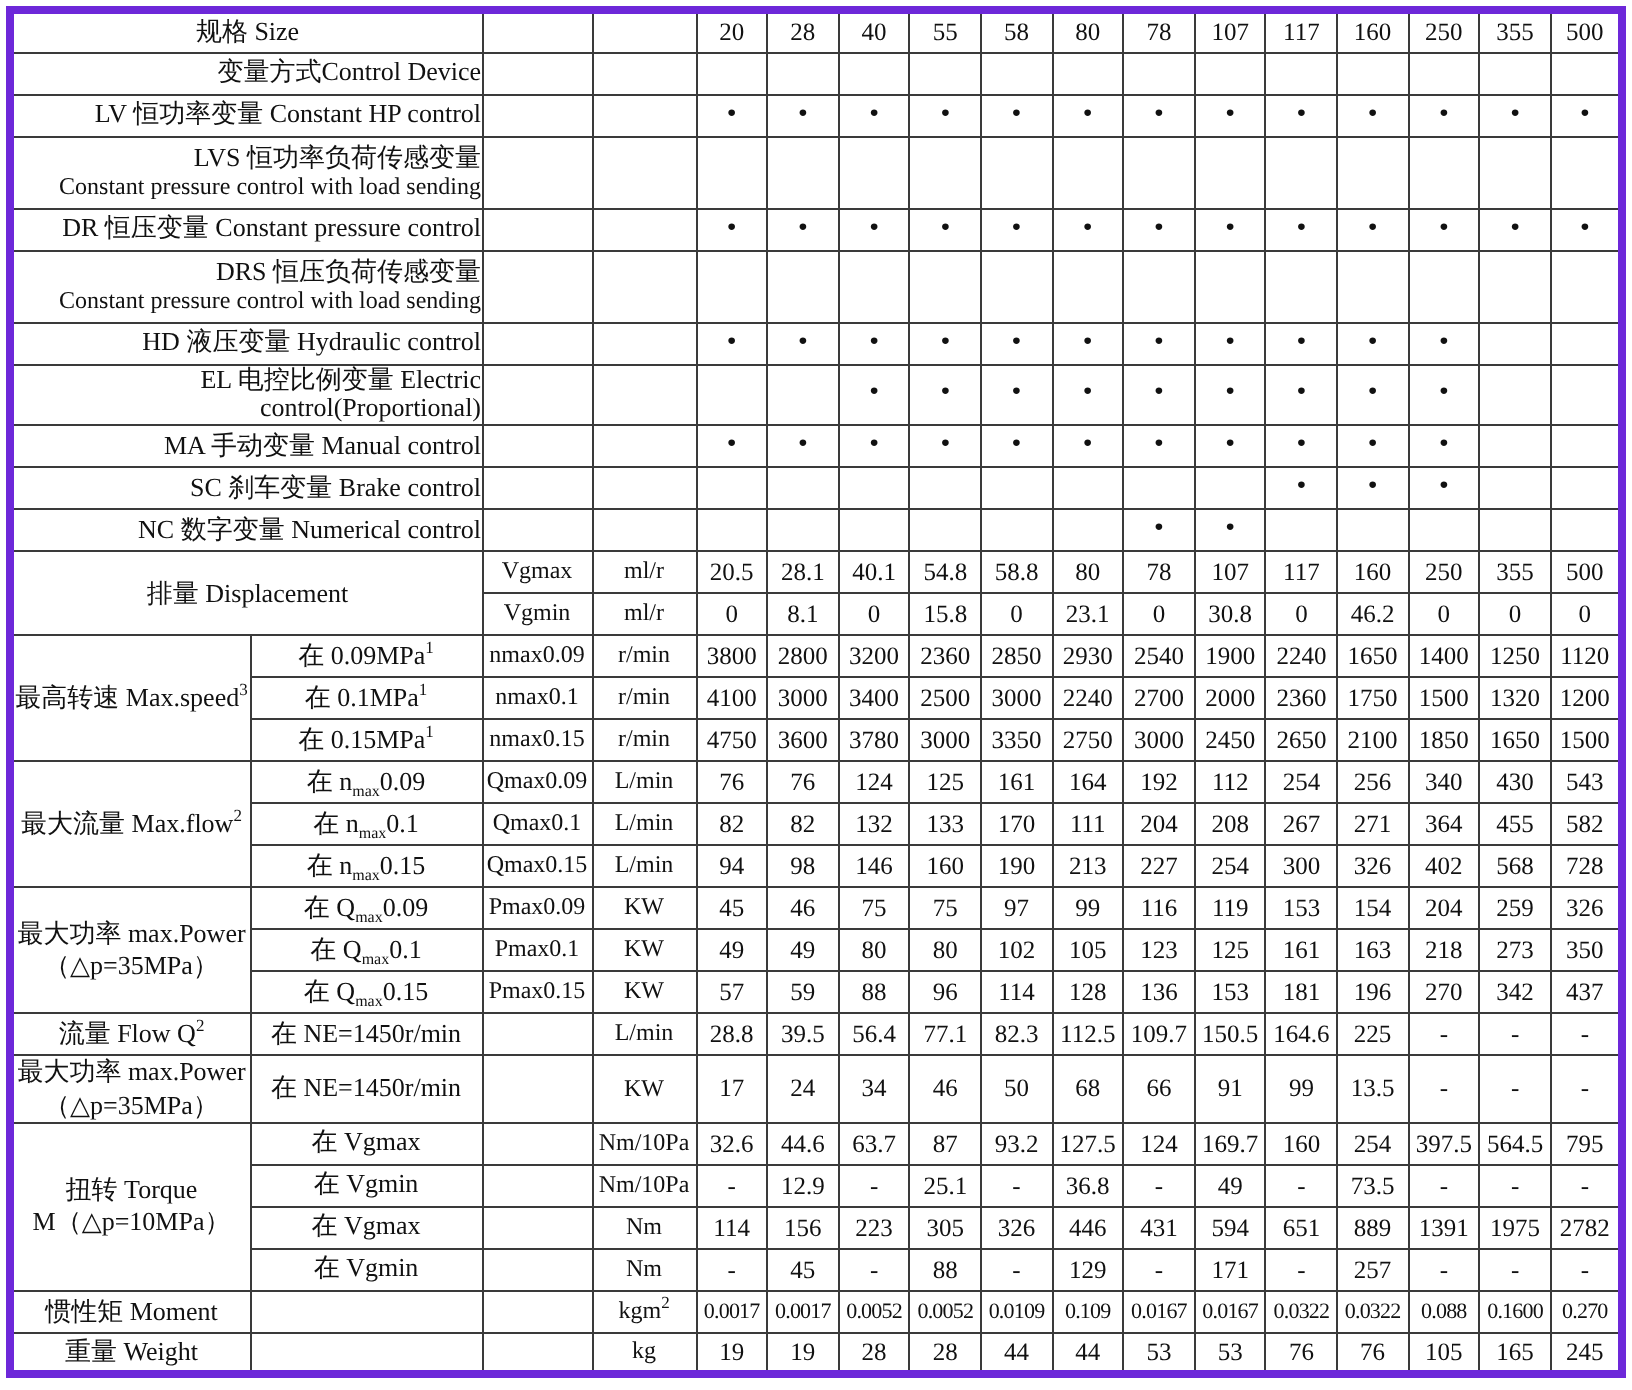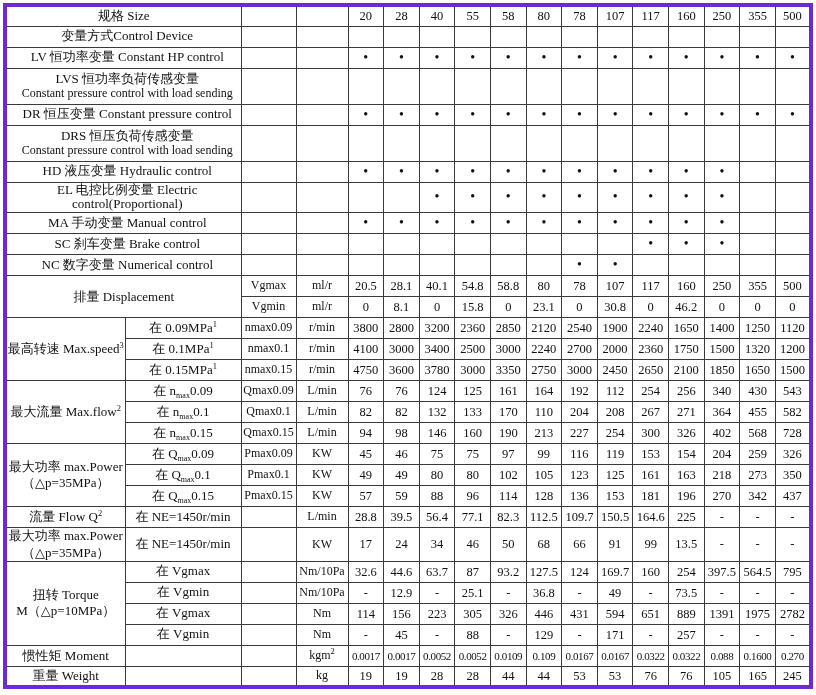--- a/index.html
+++ b/index.html
@@ -4,21 +4,21 @@
 <style>
   html,body{margin:0;padding:0;background:#fff;}
   body{width:816px;height:695px;font-family:"Liberation Serif","DejaVu Serif",serif;color:#111;}
   .wrap{padding:3px;}
   table{border-collapse:collapse;table-layout:fixed;width:810px;border:4px solid #6d28d9;}
   td,th{border:1px solid #3a3a3a;padding:0;text-align:center;vertical-align:middle;
         font-size:13px;font-weight:normal;overflow:hidden;white-space:nowrap;line-height:1.15;}
   tr{height:21px;}
   tr.tall2{height:36px;}
   tr.tall3{height:31px;}
-  td.left{text-align:center;padding-left:7px;white-space:normal;margin-top:43px;}
+  td.left{text-align:right;padding-left:7px;white-space:normal;margin-top:43px;}
   td.hdr{text-align:center;}
   td.glabel{text-align:center;white-space:normal;line-height:1.25;}
   td.cond{font-size:13px;}
   td.sym{font-size:12px;}
   td.unit{font-size:12px;}
   td.val{font-size:12.5px;}
   td.val.small{font-size:11px;letter-spacing:-0.4px;margin-left:19px;}
   td.dotc{font-size:14px;line-height:1;}
   .l2{font-size:12px;}
   sup{font-size:8.5px;line-height:0;vertical-align:super;}
@@ -305,21 +305,21 @@
         <tr>
           <td class="glabel" rowspan="3" colspan="1"><span>最高转速 Max.speed</span><sup>3</sup></td>
           <td class="cond"><span>在 0.09MPa</span><sup>1</sup></td>
           <td class="sym">nmax0.09</td>
           <td class="unit"><span>r/min</span></td>
           <td class="val">3800</td>
           <td class="val">2800</td>
           <td class="val">3200</td>
           <td class="val">2360</td>
           <td class="val">2850</td>
-          <td class="val">2120</td>
+          <td class="val">2930</td>
           <td class="val">2540</td>
           <td class="val">1900</td>
           <td class="val">2240</td>
           <td class="val">1650</td>
           <td class="val">1400</td>
           <td class="val">1250</td>
           <td class="val">1120</td>
         </tr>
         <tr>
           <td class="cond"><span>在 0.1MPa</span><sup>1</sup></td>
@@ -378,21 +378,21 @@
         </tr>
         <tr>
           <td class="cond"><span>在 n</span><sub>max</sub><span>0.1</span></td>
           <td class="sym">Qmax0.1</td>
           <td class="unit"><span>L/min</span></td>
           <td class="val">82</td>
           <td class="val">82</td>
           <td class="val">132</td>
           <td class="val">133</td>
           <td class="val">170</td>
-          <td class="val">110</td>
+          <td class="val">111</td>
           <td class="val">204</td>
           <td class="val">208</td>
           <td class="val">267</td>
           <td class="val">271</td>
           <td class="val">364</td>
           <td class="val">455</td>
           <td class="val">582</td>
         </tr>
         <tr>
           <td class="cond"><span>在 n</span><sub>max</sub><span>0.15</span></td>

